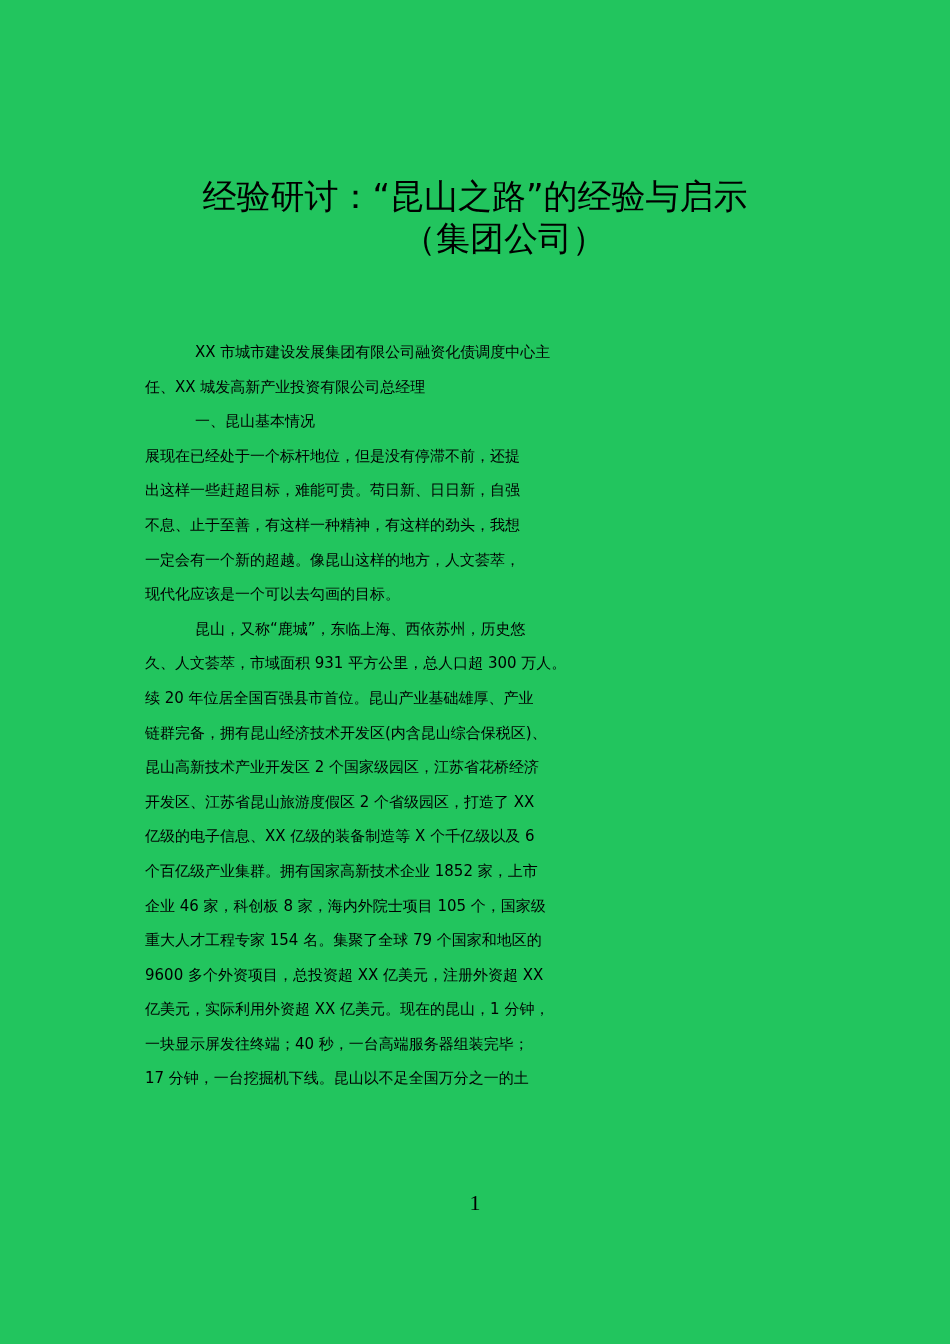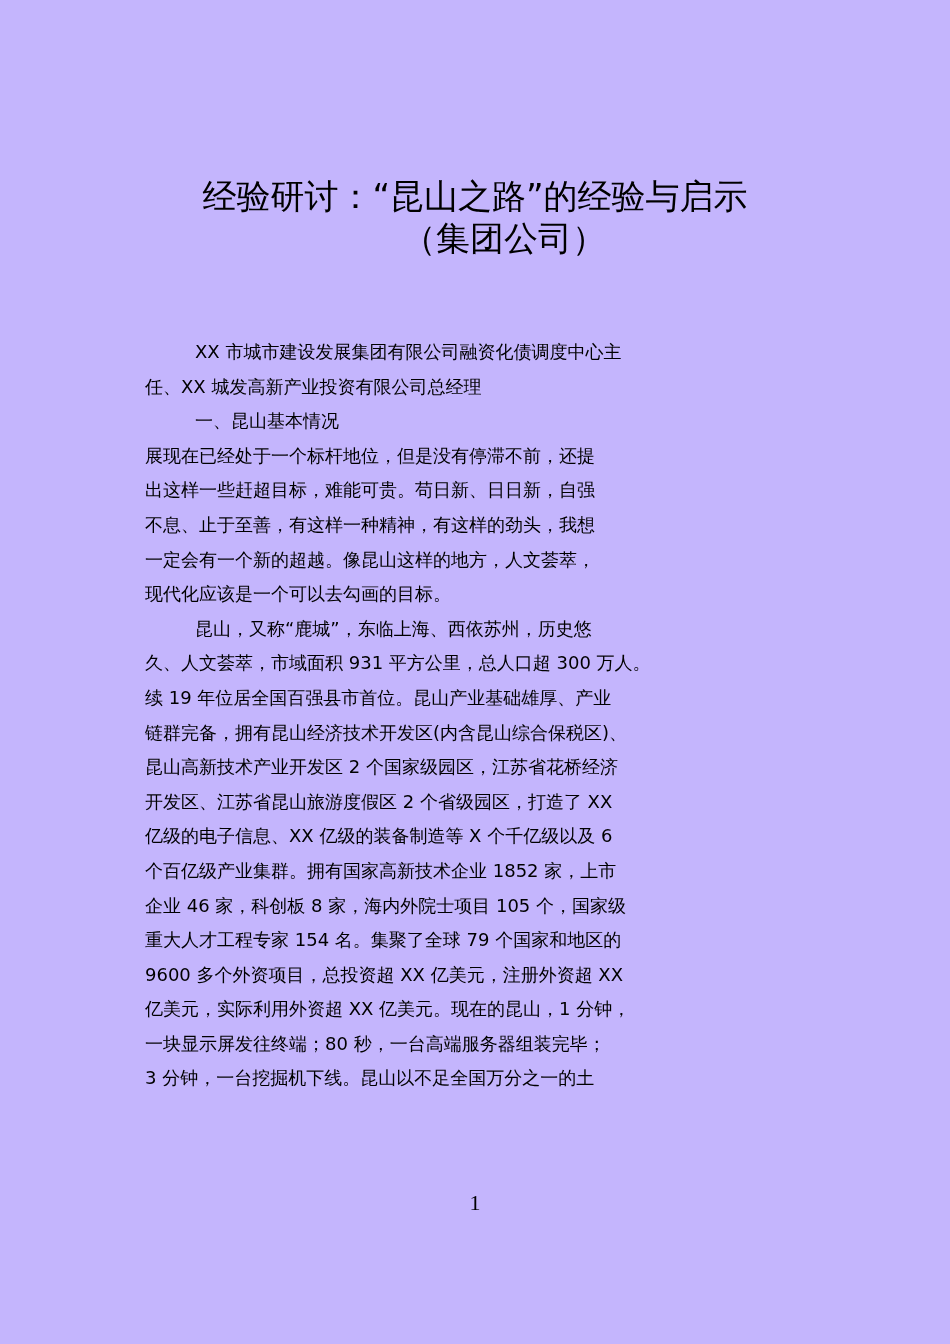--- a/index.html
+++ b/index.html
@@ -13,21 +13,21 @@
       position: relative;
       overflow: hidden;
       color: #000000;
       font-family: "DejaVu Sans", sans-serif;
     }
     .page {
       position: absolute;
       left: 0; top: 0;
       width: 950px;
       height: 1344px;
-      background: #c4b5fd;
+      background: #22c55e;
     }
     .title {
       position: absolute;
       left: 0;
       width: 950px;
       text-align: center;
       font-size: 34px;
       line-height: 40px;
       white-space: nowrap;
       letter-spacing: 0px;
@@ -36,21 +36,21 @@
     .title-line2 { top: 218px; margin-left: 29px; }
     .body {
       position: absolute;
       left: 145px;
       top: 335px;
       width: 690px;
     }
     .line {
       height: 34.6px;
       line-height: 34.6px;
-      font-size: 18px;
+      font-size: 15px;
       white-space: nowrap;
       font-family: "DejaVu Sans", sans-serif;
     }
     .indent { padding-left: 50px; }
     .page-number {
       position: absolute;
       left: 0;
       width: 950px;
       top: 1188px;
       text-align: center;
@@ -70,28 +70,28 @@
     <div class="line indent">XX 市城市建设发展集团有限公司融资化债调度中心主</div>
     <div class="line">任、XX 城发高新产业投资有限公司总经理</div>
     <div class="line indent">一、昆山基本情况</div>
     <div class="line">展现在已经处于一个标杆地位，但是没有停滞不前，还提</div>
     <div class="line">出这样一些赶超目标，难能可贵。苟日新、日日新，自强</div>
     <div class="line">不息、止于至善，有这样一种精神，有这样的劲头，我想</div>
     <div class="line">一定会有一个新的超越。像昆山这样的地方，人文荟萃，</div>
     <div class="line">现代化应该是一个可以去勾画的目标。</div>
     <div class="line indent">昆山，又称“鹿城”，东临上海、西依苏州，历史悠</div>
     <div class="line">久、人文荟萃，市域面积 931 平方公里，总人口超 300 万人。</div>
-    <div class="line">续 19 年位居全国百强县市首位。昆山产业基础雄厚、产业</div>
+    <div class="line">续 20 年位居全国百强县市首位。昆山产业基础雄厚、产业</div>
     <div class="line">链群完备，拥有昆山经济技术开发区(内含昆山综合保税区)、</div>
     <div class="line">昆山高新技术产业开发区 2 个国家级园区，江苏省花桥经济</div>
     <div class="line">开发区、江苏省昆山旅游度假区 2 个省级园区，打造了 XX</div>
     <div class="line">亿级的电子信息、XX 亿级的装备制造等 X 个千亿级以及 6</div>
     <div class="line">个百亿级产业集群。拥有国家高新技术企业 1852 家，上市</div>
     <div class="line">企业 46 家，科创板 8 家，海内外院士项目 105 个，国家级</div>
     <div class="line">重大人才工程专家 154 名。集聚了全球 79 个国家和地区的</div>
     <div class="line">9600 多个外资项目，总投资超 XX 亿美元，注册外资超 XX</div>
     <div class="line">亿美元，实际利用外资超 XX 亿美元。现在的昆山，1 分钟，</div>
-    <div class="line">一块显示屏发往终端；80 秒，一台高端服务器组装完毕；</div>
-    <div class="line">3 分钟，一台挖掘机下线。昆山以不足全国万分之一的土</div>
+    <div class="line">一块显示屏发往终端；40 秒，一台高端服务器组装完毕；</div>
+    <div class="line">17 分钟，一台挖掘机下线。昆山以不足全国万分之一的土</div>
   </div>
 
   <div class="page-number">1</div>
 </div>
 
 </body></html>

